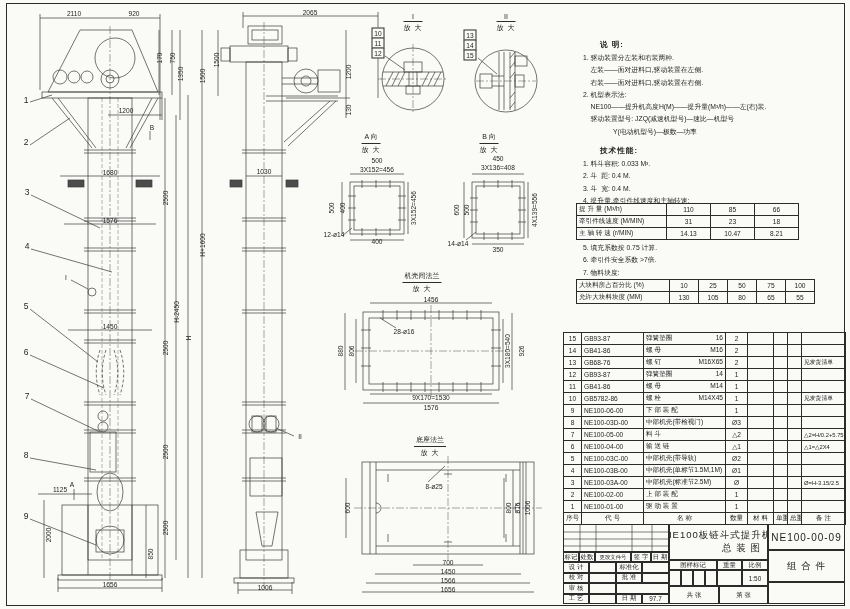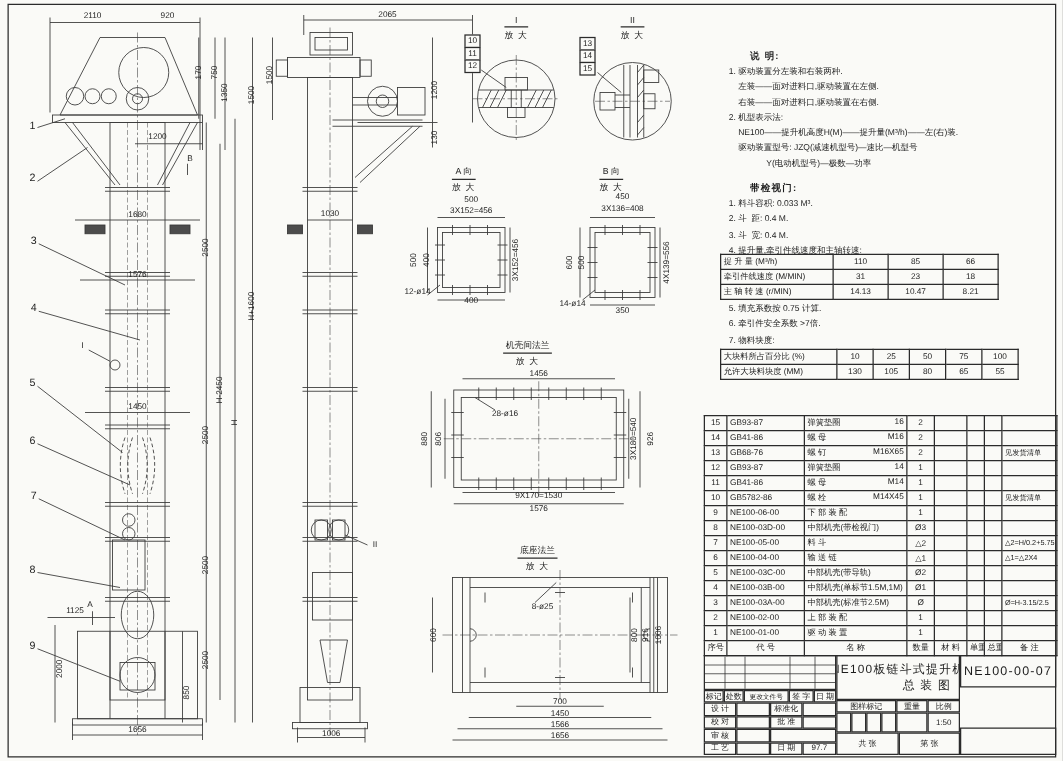--- a/index.html
+++ b/index.html
@@ -435,21 +435,21 @@
       </div>
       <div class="dtitle" style="left: 430px; top: 435px;">
         <span class="t1">底座法兰</span>
         <span class="t2">放 大</span>
       </div>
     </div>
 
   <div class="blocktitle" style="left:600px;top:40px;">说 明:</div>
   <div id="notes-lines" class="txt" style="left:583px;top:52px;"><div>1. 驱动装置分左装和右装两种.</div><div>    左装——面对进料口,驱动装置在左侧.</div><div>    右装——面对进料口,驱动装置在右侧.</div><div>2. 机型表示法:</div><div>    NE100——提升机高度H(M)——提升量(M³/h)——左(右)装.</div><div>    驱动装置型号: JZQ(减速机型号)—速比—机型号</div><div>                Y(电动机型号)—极数—功率</div></div>
 
-  <div class="blocktitle" style="left:600px;top:146px;">带检视门:</div>
+  <div class="blocktitle" style="left:600px;top:146px;">技术性能:</div>
   <div id="tech-before" class="txt" style="left:583px;top:158px;"><div>1. 料斗容积: 0.033 M³.</div><div>2. 斗  距: 0.4 M.</div><div>3. 斗  宽: 0.4 M.</div><div>4. 提升量,牵引件线速度和主轴转速:</div></div>
 
   <table id="speed-table" style="left:576px;top:203px;width:222px;">
     <colgroup>
         <col style="width:90px">
         <col style="width:44px">
         <col style="width:44px">
         <col style="width:44px">
       </colgroup>
     <tbody>
@@ -804,16 +804,17 @@
     <div class="tb-cell" style="left:179px;top:36px;width:26px;height:10px;">比例</div>
     <div class="tb-cell" style="left:106px;top:46px;width:12px;height:16px;"></div>
     <div class="tb-cell" style="left:118px;top:46px;width:12px;height:16px;"></div>
     <div class="tb-cell" style="left:130px;top:46px;width:12px;height:16px;"></div>
     <div class="tb-cell" style="left:142px;top:46px;width:12px;height:16px;"></div>
     <div class="tb-cell" style="left:154px;top:46px;width:25px;height:16px;"></div>
     <div class="tb-cell" style="left:179px;top:46px;width:26px;height:16px;">1:50</div>
     <div class="tb-cell" style="left:106px;top:62px;width:50px;height:18px;">共   张</div>
     <div class="tb-cell" style="left:156px;top:62px;width:49px;height:18px;">第   张</div>
 
-    <div class="tb-cell tb-big" style="left:205px;top:0px;width:77px;height:26px;font-size:10px;">NE100-00-07</div>
+    <div class="tb-cell tb-big" style="left:205px;top:0px;width:77px;height:26px;font-size:10px;">NE100-00-09</div>
+    <div class="tb-cell tb-big" style="left:205px;top:26px;width:77px;height:32px;font-size:9.5px;">组  合  件</div>
     <div class="tb-cell" style="left:205px;top:58px;width:77px;height:22px;"></div>
   </div>
 </div>
 
 </body></html>

